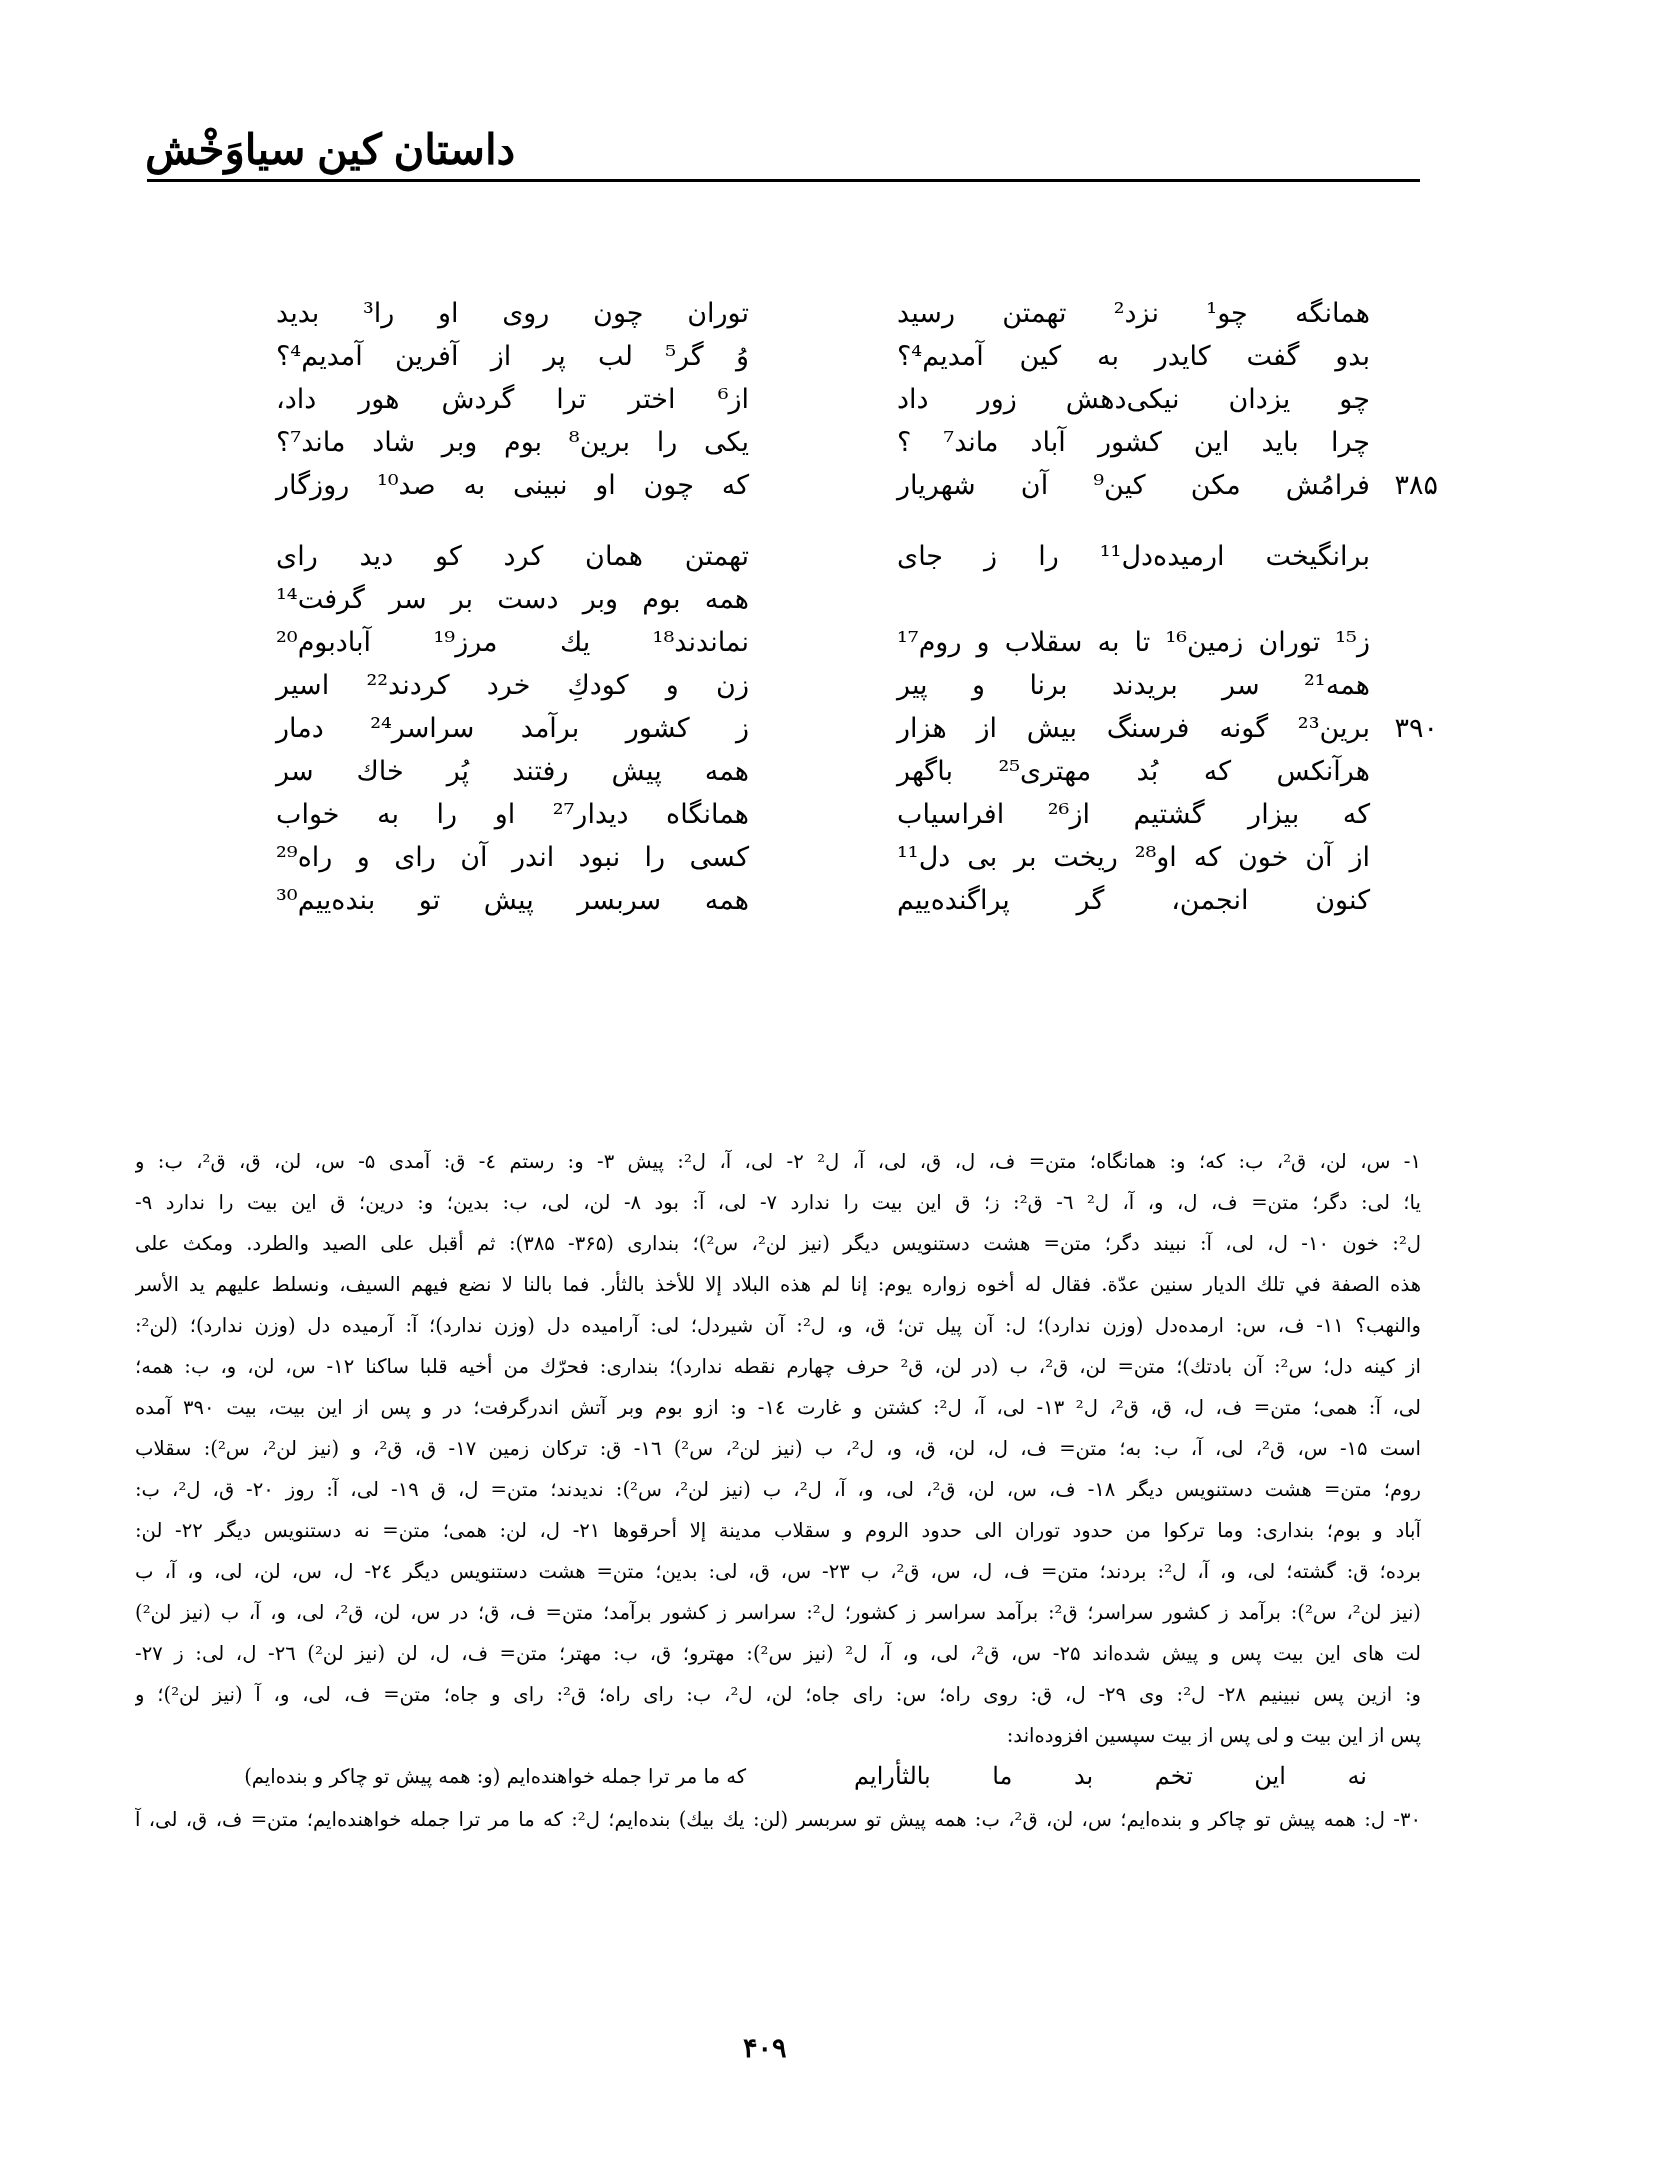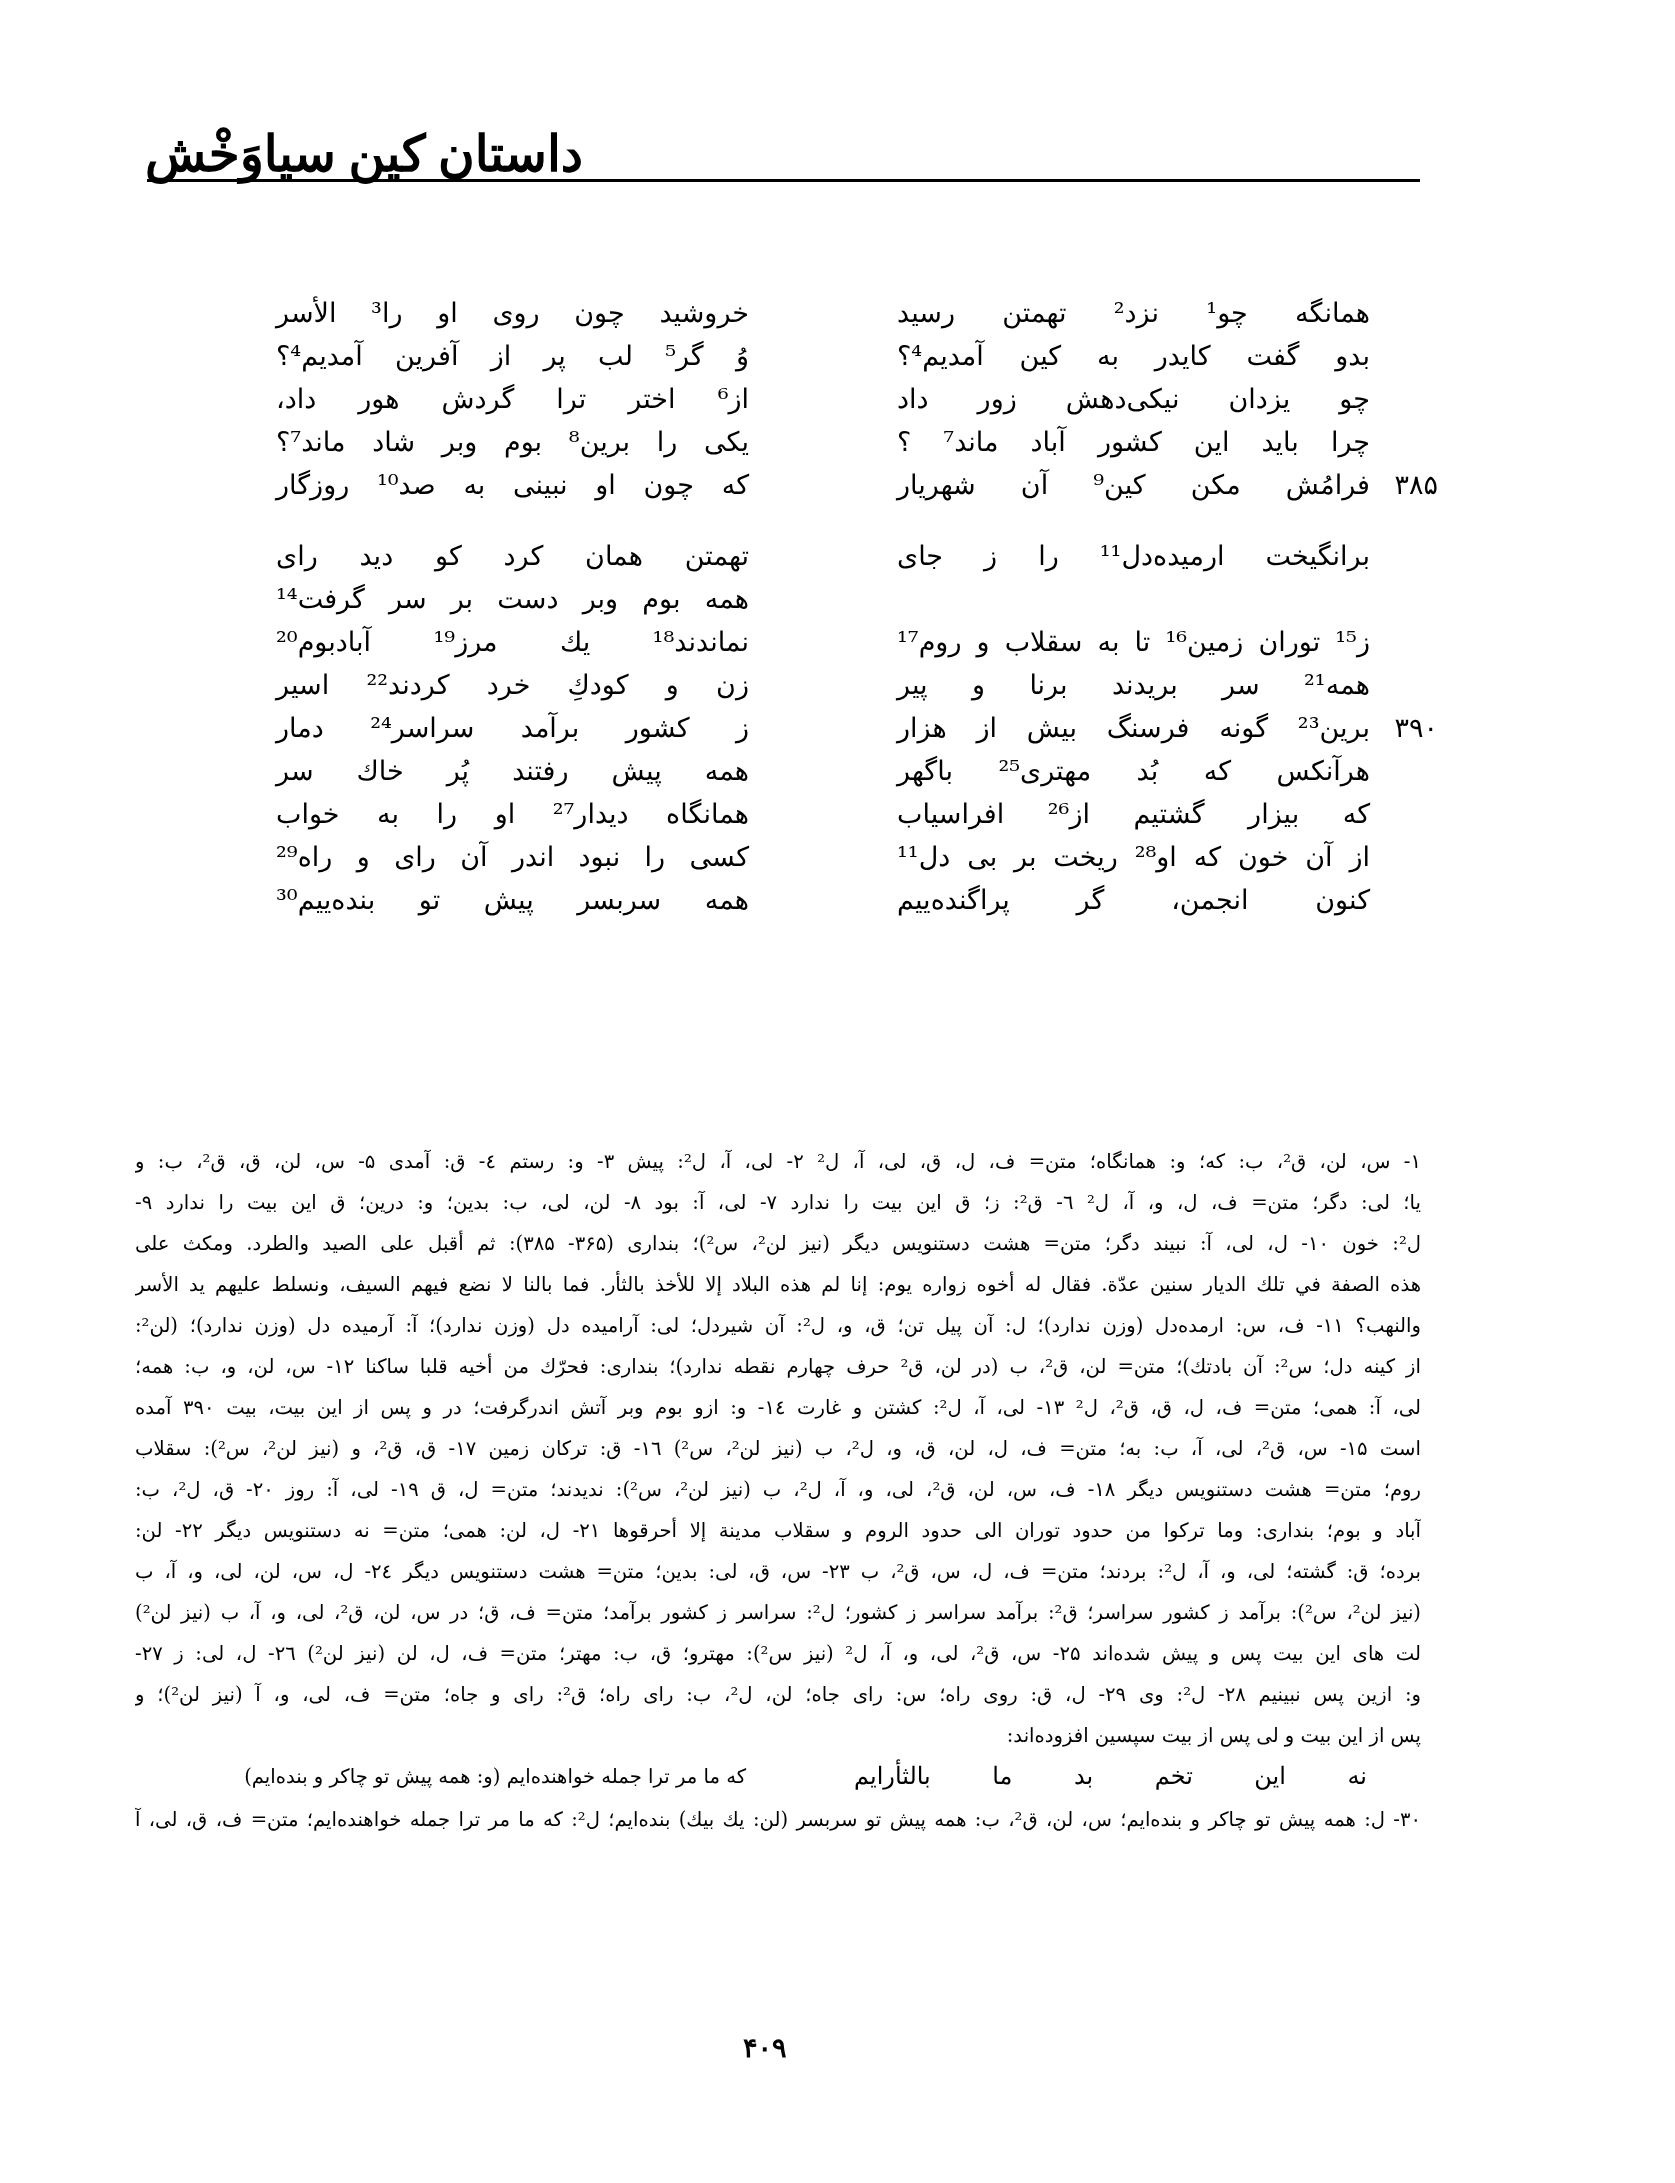--- a/index.html
+++ b/index.html
@@ -1,19 +1,19 @@
 <!DOCTYPE html>
 <html style="font-size:10.8px"><head>
 <meta charset="utf-8">
 <style>
   html, body { margin:0; padding:0; background:#ffffff; }
   body { width:1676px; height:2183px; position:relative; overflow:hidden;
          font-family:"DejaVu Serif", serif; color:#000; }
-  .header-title { position:absolute; left:145px; top:125px; font-size:50px; font-weight:bold;
-                  direction:rtl; font-family:Liberation Serif, serif; }
+  .header-title { position:absolute; left:145px; top:125px; font-size:42px; font-weight:bold;
+                  direction:rtl; font-family:Liberation Sans, sans-serif; }
   .header-rule { position:absolute; left:147px; top:179px; width:1273px; height:2.7px; background:#000; }
 
   .verses { position:absolute; left:250px; top:297px; width:1215px; }
   .stanza { margin-bottom:28px; }
   .couplet { position:relative; height:43px; direction:rtl; }
   .hemi { position:absolute; top:0; font-size:27px; white-space:nowrap; direction:rtl;
           text-align:justify; text-align-last:justify; }
   .hemi.first { right:95px; width:473px; }   
   .hemi.second { right:716px; width:473px; } 
   .vnum { position:absolute; right:27px; top:0; font-size:27px; }
@@ -30,21 +30,21 @@
 <body>
 
 <div class="header-title">داستان کین سیاوَخْش</div>
 <div class="header-rule"></div>
 
 <div class="verses">
   <div class="stanza">
     <div class="couplet">
       <span class="vnum"></span>
       <span class="hemi first">همانگه چو¹ نزد² تهمتن رسید</span>
-      <span class="hemi second">خروشید چون روی او را³ الأسر</span>
+      <span class="hemi second">توران چون روی او را³ بدید</span>
     </div>
     <div class="couplet">
       <span class="vnum"></span>
       <span class="hemi first">بدو گفت کایدر به کین آمدیم⁴؟</span>
       <span class="hemi second">وُ گر⁵ لب پر از آفرین آمدیم⁴؟</span>
     </div>
     <div class="couplet">
       <span class="vnum"></span>
       <span class="hemi first">چو یزدان نیکی‌دهش زور داد</span>
       <span class="hemi second">از⁶ اختر ترا گردش هور داد،</span>

